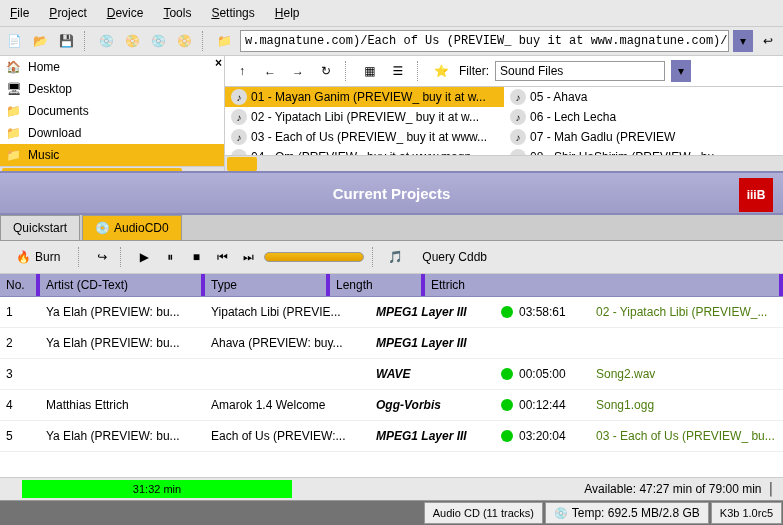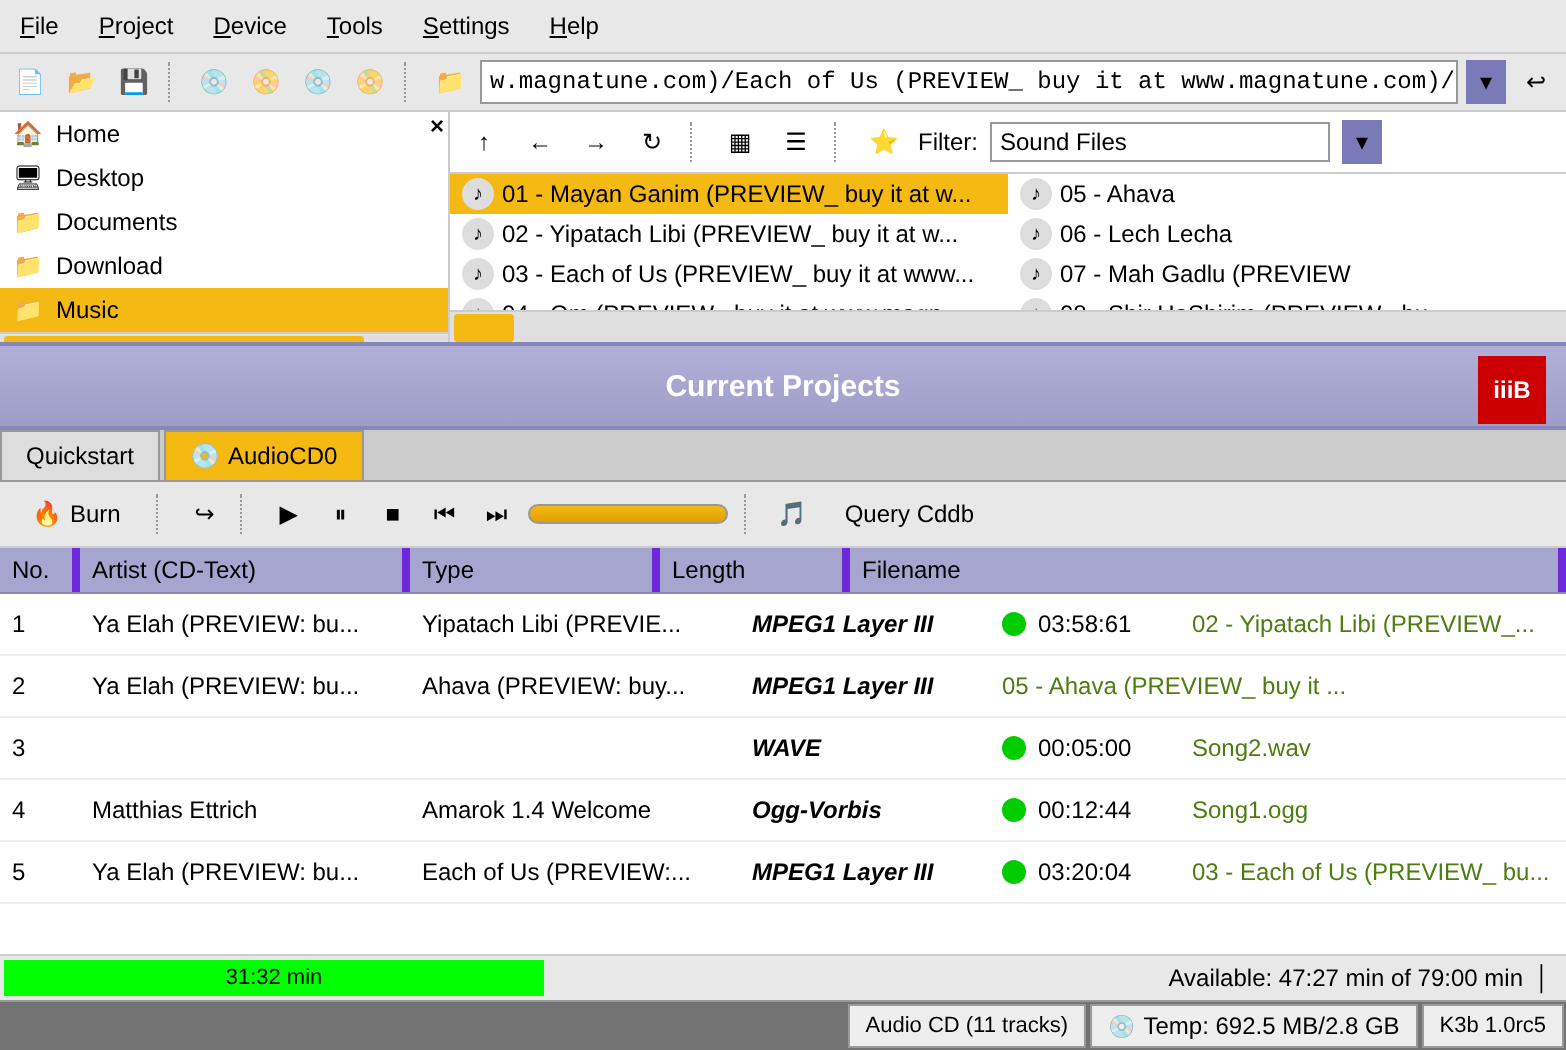--- a/index.html
+++ b/index.html
@@ -44,21 +44,21 @@
 .trow { display: flex; border-bottom: 1px solid #eee; padding: 5px 0; }
 .td { padding: 3px 6px; overflow: hidden; white-space: nowrap; text-overflow: ellipsis; }
 .c-no { width: 40px; }
 .c-artist { width: 165px; }
 .c-title { width: 165px; }
 .c-type { width: 125px; font-style: italic; font-weight: bold; }
 .c-len { width: 95px; display: flex; align-items: center; gap: 6px; }
 .c-file { flex: 1; color: #4d7c0f; }
 .dot { width: 12px; height: 12px; background: #0c0; border-radius: 6px; }
 .footer1 { display: flex; align-items: center; background: #e8e8e8; padding: 2px; border-top: 1px solid #ccc; font-size: 11px; }
-.progress { width: 270px; height: 18px; background: #0f0; display: flex; align-items: center; justify-content: center; font-size: 11px; }
+.progress { width: 270px; height: 18px; background: #0f0; display: flex; align-items: center; justify-content: center; font-size: 11px; margin-left: 20px; }
 .statusbar { display: flex; background: #737373; border-top: 1px solid #999; }
 .status-cell { padding: 3px 8px; border: 1px solid #999; margin: 1px; background: #eee; font-size: 11px; display: flex; align-items: center; gap: 4px; }
 </style>
 </head>
 <body>
 
 <div class="menubar">
   <span><u>F</u>ile</span>
   <span><u>P</u>roject</span>
   <span><u>D</u>evice</span>
@@ -199,37 +199,36 @@
   <div class="play-ctrl">🎵</div>
   <div class="btn">Query Cddb</div>
 </div>
 
 <div class="tracks">
   <div class="thead">
     <div class="th c-no">No.</div>
     <div class="th c-artist">Artist (CD-Text)</div>
     <div class="th c-type" style="font-style:normal;font-weight:normal">Type</div>
     <div class="th c-len">Length</div>
-    <div class="th c-file" style="color:#000">Filename</div>
+    <div class="th c-file" style="color:#000">Ettrich</div>
   </div>
   <div id="track-rows">
       <div class="trow">
     <div class="td c-no">1</div>
     <div class="td c-artist">Ya Elah (PREVIEW: bu...</div>
     <div class="td c-title">Yipatach Libi (PREVIE...</div>
     <div class="td c-type">MPEG1 Layer III</div>
     <div class="td c-len"><span class="dot"></span>03:58:61</div>
     <div class="td c-file">02 - Yipatach Libi (PREVIEW_...</div>
       </div>
       <div class="trow">
     <div class="td c-no">2</div>
     <div class="td c-artist">Ya Elah (PREVIEW: bu...</div>
     <div class="td c-title">Ahava (PREVIEW: buy...</div>
     <div class="td c-type">MPEG1 Layer III</div>
-    <div class="td c-file">05 - Ahava (PREVIEW_ buy it ...</div>
       </div>
       <div class="trow">
     <div class="td c-no">3</div>
     <div class="td c-artist"></div>
     <div class="td c-title"></div>
     <div class="td c-type">WAVE</div>
     <div class="td c-len"><span class="dot"></span>00:05:00</div>
     <div class="td c-file">Song2.wav</div>
       </div>
       <div class="trow">

